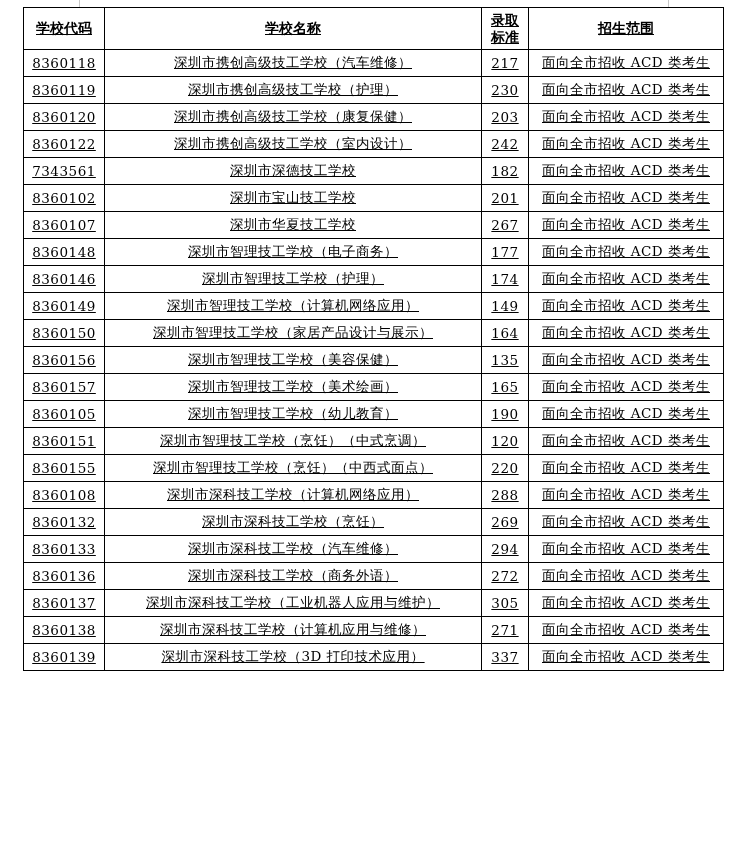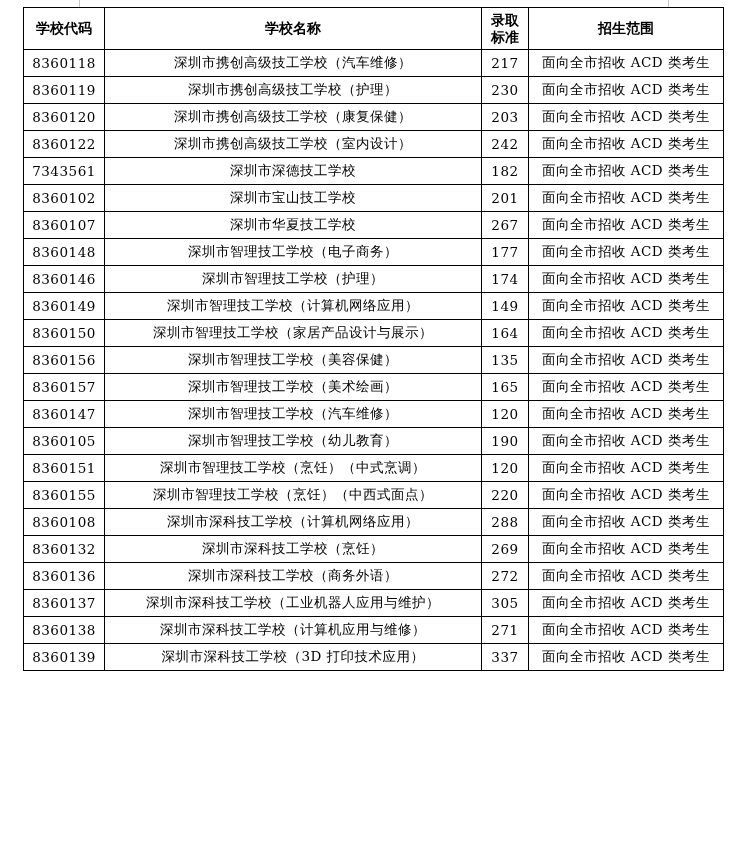--- a/index.html
+++ b/index.html
@@ -24,20 +24,21 @@
     }
     .guide.left { left: 79px; }
     .guide.right { left: 668px; }
     table.admissions {
       position: absolute;
       left: 23px;
       top: 7px;
       border-collapse: collapse;
       table-layout: fixed;
       width: 700px;
+      text-decoration: underline;
     }
     table.admissions th,
     table.admissions td {
       border: 1px solid #000;
       text-align: center;
       vertical-align: middle;
       padding: 0;
       white-space: nowrap;
       overflow: hidden;
     }
@@ -159,26 +160,20 @@
         <td class="score">135</td>
         <td class="scope">面向全市招收 ACD 类考生</td>
       </tr>
       <tr>
         <td class="code">8360157</td>
         <td class="name">深圳市智理技工学校（美术绘画）</td>
         <td class="score">165</td>
         <td class="scope">面向全市招收 ACD 类考生</td>
       </tr>
       <tr>
-        <td class="code">8360147</td>
-        <td class="name">深圳市智理技工学校（汽车维修）</td>
-        <td class="score">120</td>
-        <td class="scope">面向全市招收 ACD 类考生</td>
-      </tr>
-      <tr>
         <td class="code">8360105</td>
         <td class="name">深圳市智理技工学校（幼儿教育）</td>
         <td class="score">190</td>
         <td class="scope">面向全市招收 ACD 类考生</td>
       </tr>
       <tr>
         <td class="code">8360151</td>
         <td class="name">深圳市智理技工学校（烹饪）（中式烹调）</td>
         <td class="score">120</td>
         <td class="scope">面向全市招收 ACD 类考生</td>
@@ -192,20 +187,26 @@
       <tr>
         <td class="code">8360108</td>
         <td class="name">深圳市深科技工学校（计算机网络应用）</td>
         <td class="score">288</td>
         <td class="scope">面向全市招收 ACD 类考生</td>
       </tr>
       <tr>
         <td class="code">8360132</td>
         <td class="name">深圳市深科技工学校（烹饪）</td>
         <td class="score">269</td>
+        <td class="scope">面向全市招收 ACD 类考生</td>
+      </tr>
+      <tr>
+        <td class="code">8360133</td>
+        <td class="name">深圳市深科技工学校（汽车维修）</td>
+        <td class="score">294</td>
         <td class="scope">面向全市招收 ACD 类考生</td>
       </tr>
       <tr>
         <td class="code">8360136</td>
         <td class="name">深圳市深科技工学校（商务外语）</td>
         <td class="score">272</td>
         <td class="scope">面向全市招收 ACD 类考生</td>
       </tr>
       <tr>
         <td class="code">8360137</td>

